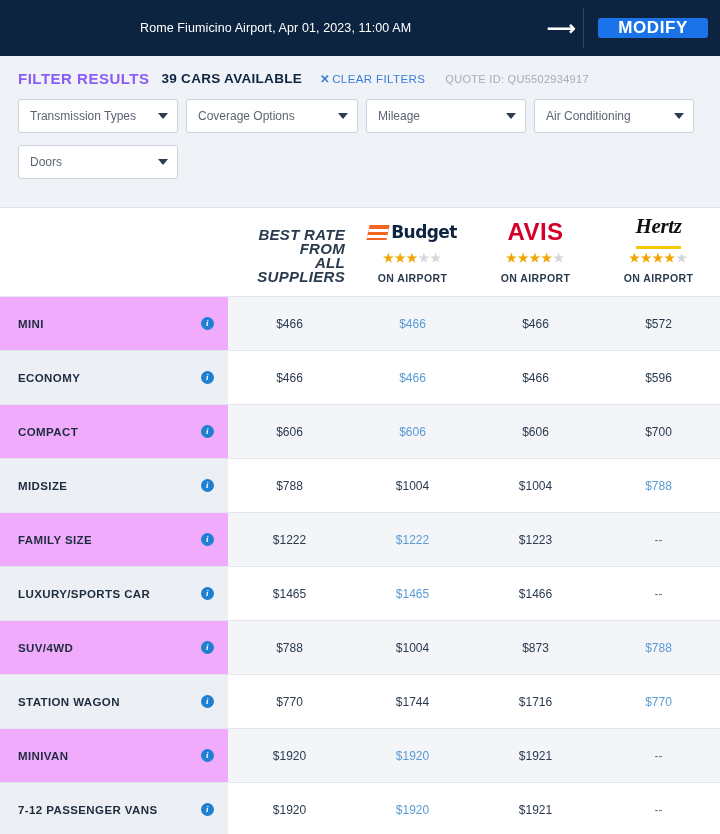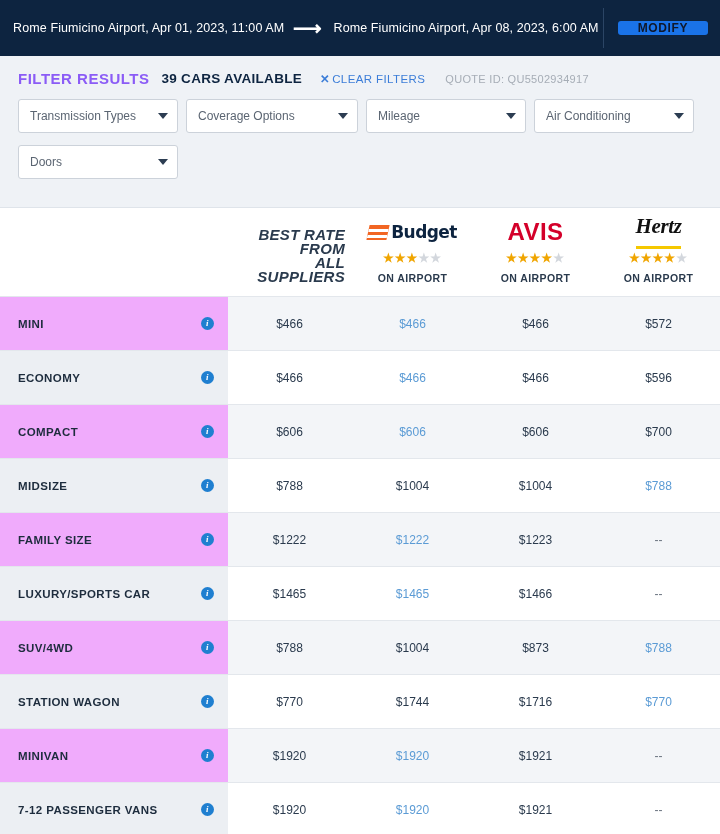--- a/index.html
+++ b/index.html
@@ -41,23 +41,23 @@
     color: #ffffff;
     line-height: 1;
   }
   .divider-v {
     width: 1px;
     height: 40px;
     background: #2b4565;
   }
   .modify-btn {
     background: #1a73e8;
-    color: #0f172a;
+    color: #ffffff;
     border: none;
-    font-size: 12px;
+    font-size: 17px;
     font-weight: bold;
     letter-spacing: .6px;
     padding: 0 20px;
     border-radius: 3px;
     margin-left: 14px;
     cursor: pointer;
   }
 
   
   .filters {
@@ -278,21 +278,20 @@
 </head>
 <body>
 
 <div class="page">
 
   <div class="topbar">
     <div class="leg">Rome Fiumicino Airport, Apr 01, 2023, 11:00 AM</div>
     <div class="arrow-wrap">
       <span class="arrow">⟶</span>
     </div>
-    <div class="leg">Rome Fiumicino Airport, Apr 08, 2023, 6:00 AM</div>
     <div class="divider-v"></div>
     <button class="modify-btn">MODIFY</button>
   </div>
 
   <div class="filters">
     <div class="filter-head">
       <span class="filter-title">FILTER RESULTS</span>
       <span class="cars-count">39 CARS AVAILABLE</span>
       <span class="clear-filters">
         <span class="x">✕</span><span>CLEAR FILTERS</span>

